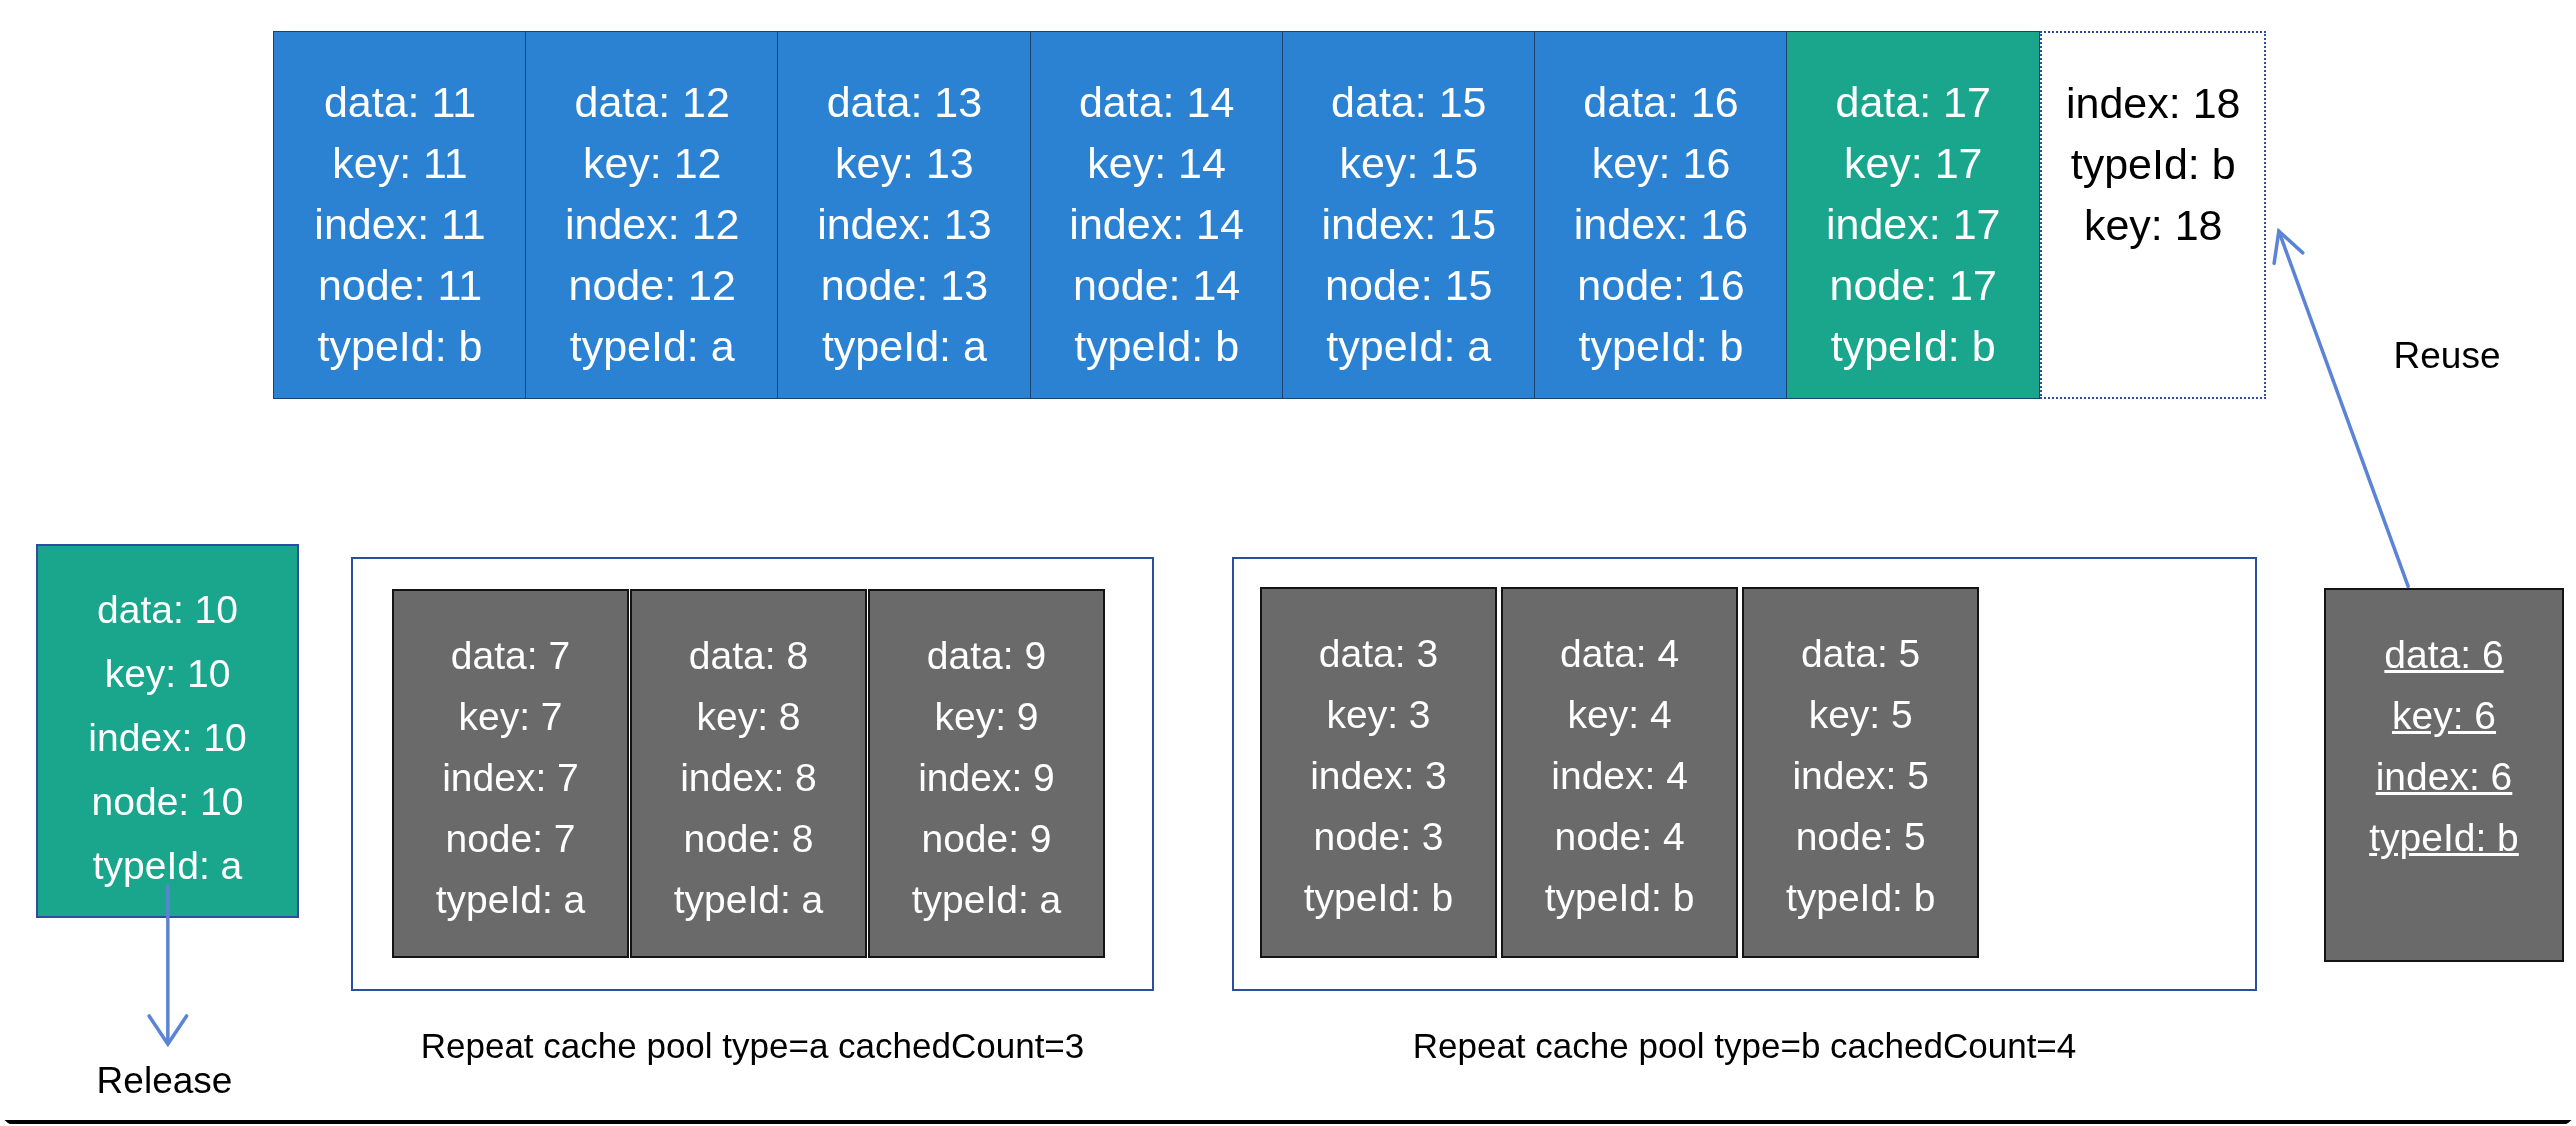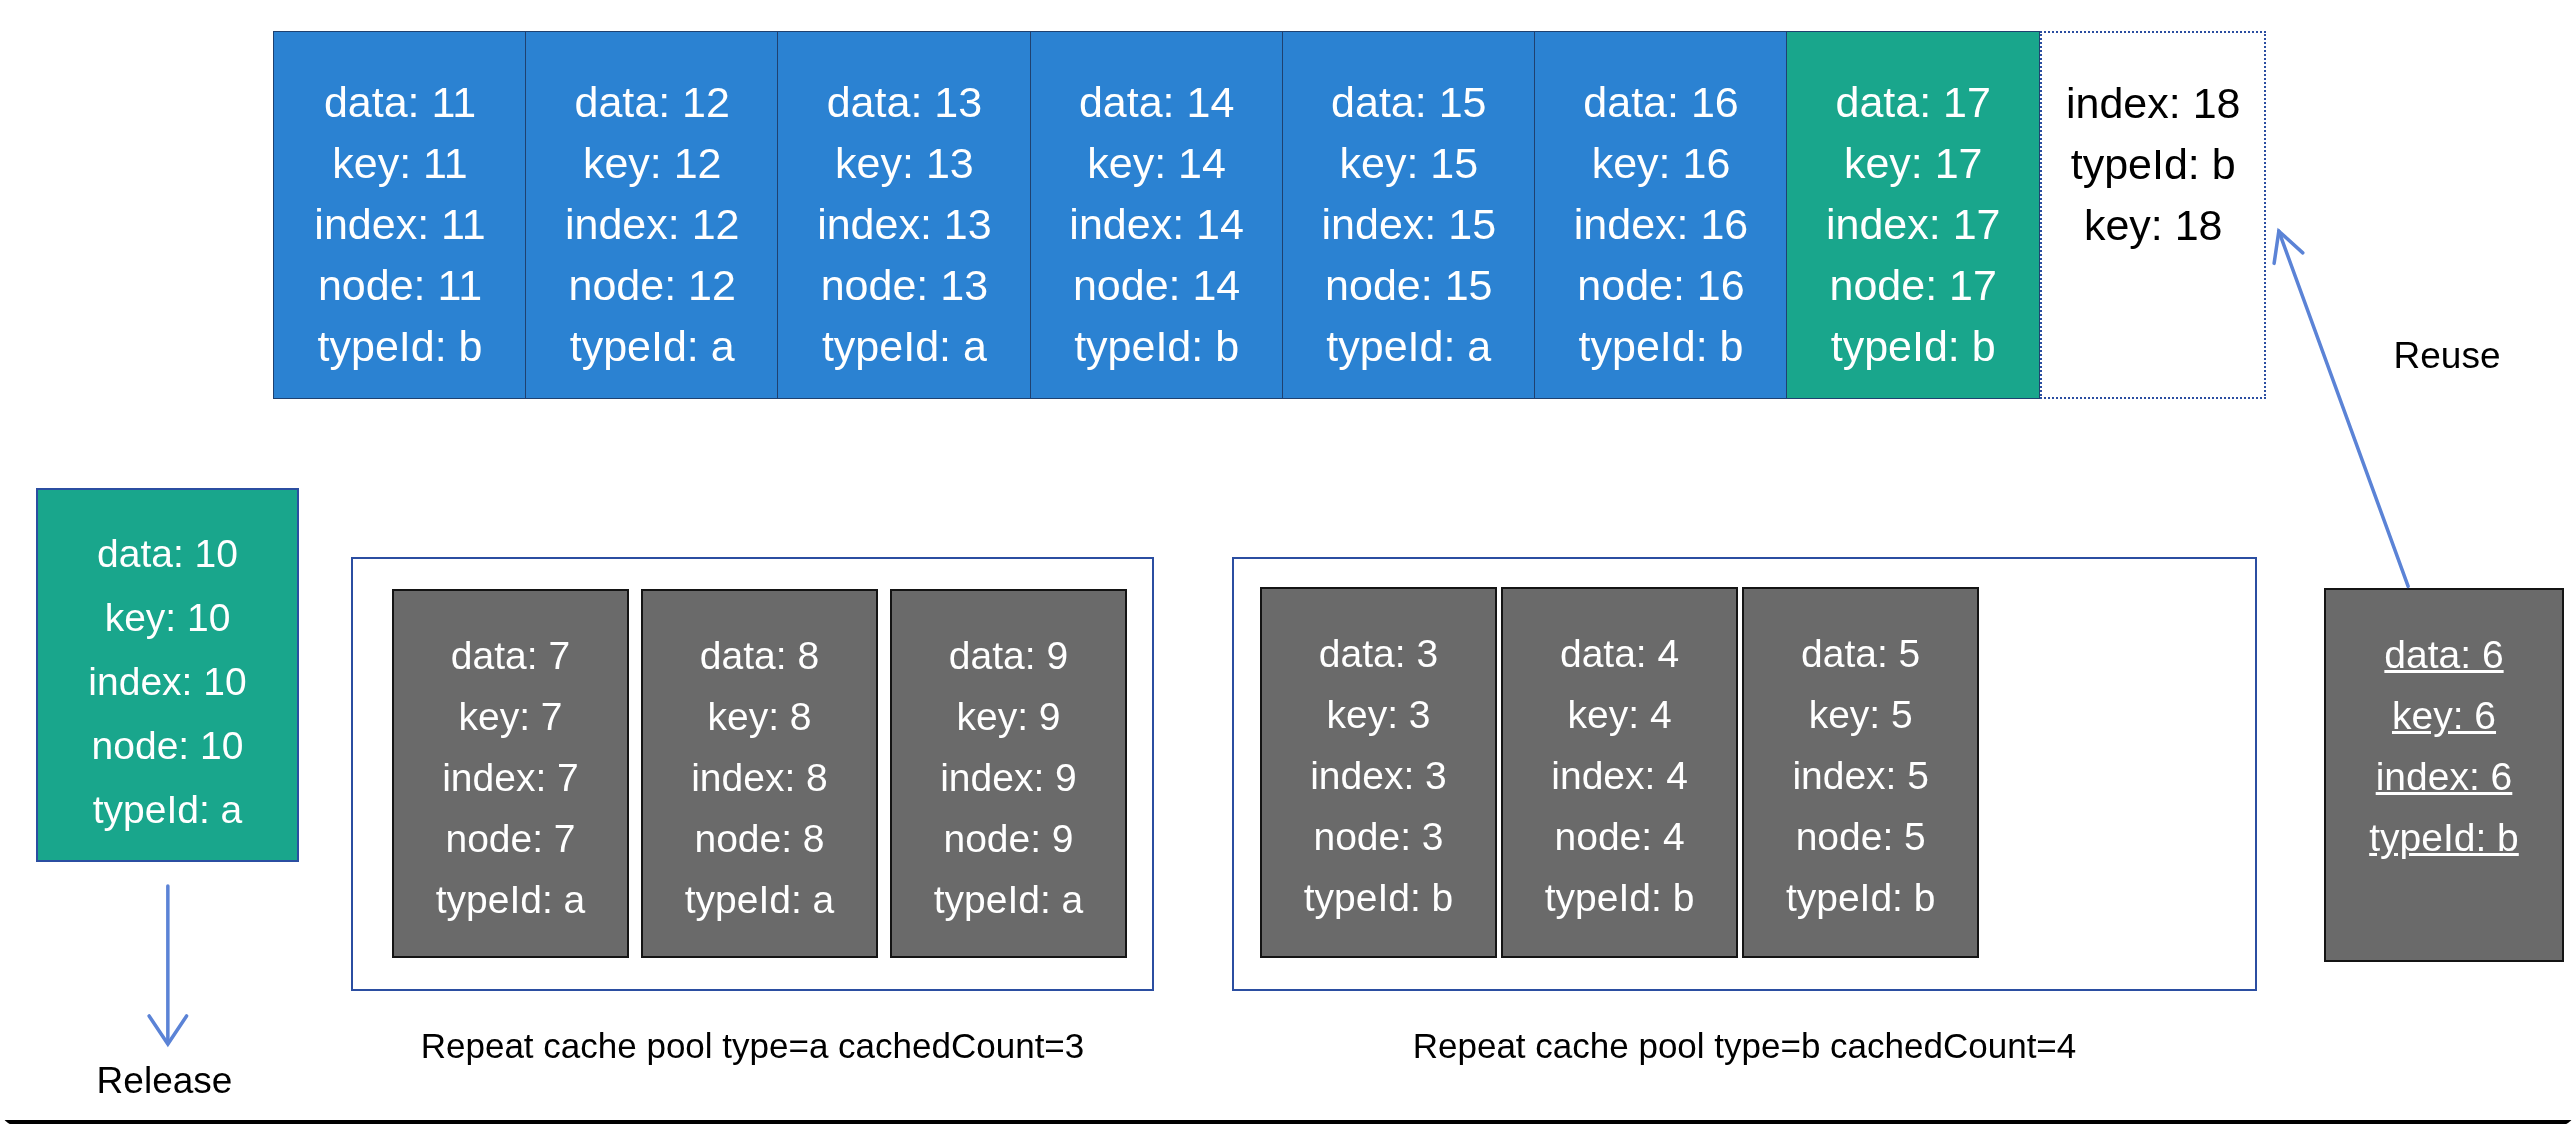--- a/index.html
+++ b/index.html
@@ -26,28 +26,28 @@
   .card-top + .card-top{margin-left:-1.8px;}
   .blue{background:var(--blue_fill);}
   .green{background:var(--green_fill);}
   .placeholder-cell{width:226px;height:368px;box-sizing:border-box;border:2.3px dotted var(--box_border);
             background:#fff;color:var(--text_dark);font-size:43px;line-height:61px;padding-top:40px;text-align:center;}
 
   
   .card-sm{color:var(--text_on_card);font-size:39px;line-height:61px;padding-top:34px;}
   .gray-card{background:var(--gray_fill);border:2.3px solid var(--gray_card_border);}
 
-  .released-card{position:absolute;left:36px;top:488px;width:263px;height:374px;
+  .released-card{position:absolute;left:36px;top:544px;width:263px;height:374px;
             background:var(--green_fill);border:2.3px solid var(--box_border);
             font-size:39px;line-height:64px;padding-top:32px;}
 
   .pool-box{position:absolute;box-sizing:border-box;border:2.3px solid var(--box_border);background:#fff;}
   .pool-box .pool-cards{position:absolute;display:flex;}
   .pool-a{left:351px;top:557px;width:803px;height:434px;}
-  .pool-a .pool-cards{left:39px;top:30px;gap:12px;}
+  .pool-a .pool-cards{left:39px;top:30px;gap:1px;}
   .pool-a .gray-card{width:237px;height:369px;}
   .pool-b{left:1232px;top:557px;width:1025px;height:434px;}
   .pool-b .pool-cards{left:26px;top:28px;gap:4.1px;}
   .pool-b .gray-card{width:237px;height:371px;}
 
   .reuse-card{position:absolute;left:2324px;top:588px;width:240px;height:374px;box-sizing:border-box;text-decoration:underline;}
 
   .pool-label{position:absolute;top:1026px;text-align:center;color:var(--text_dark);font-size:35px;}
   .pool-label-a{left:351px;width:803px;}
   .pool-label-b{left:1232px;width:1025px;}

